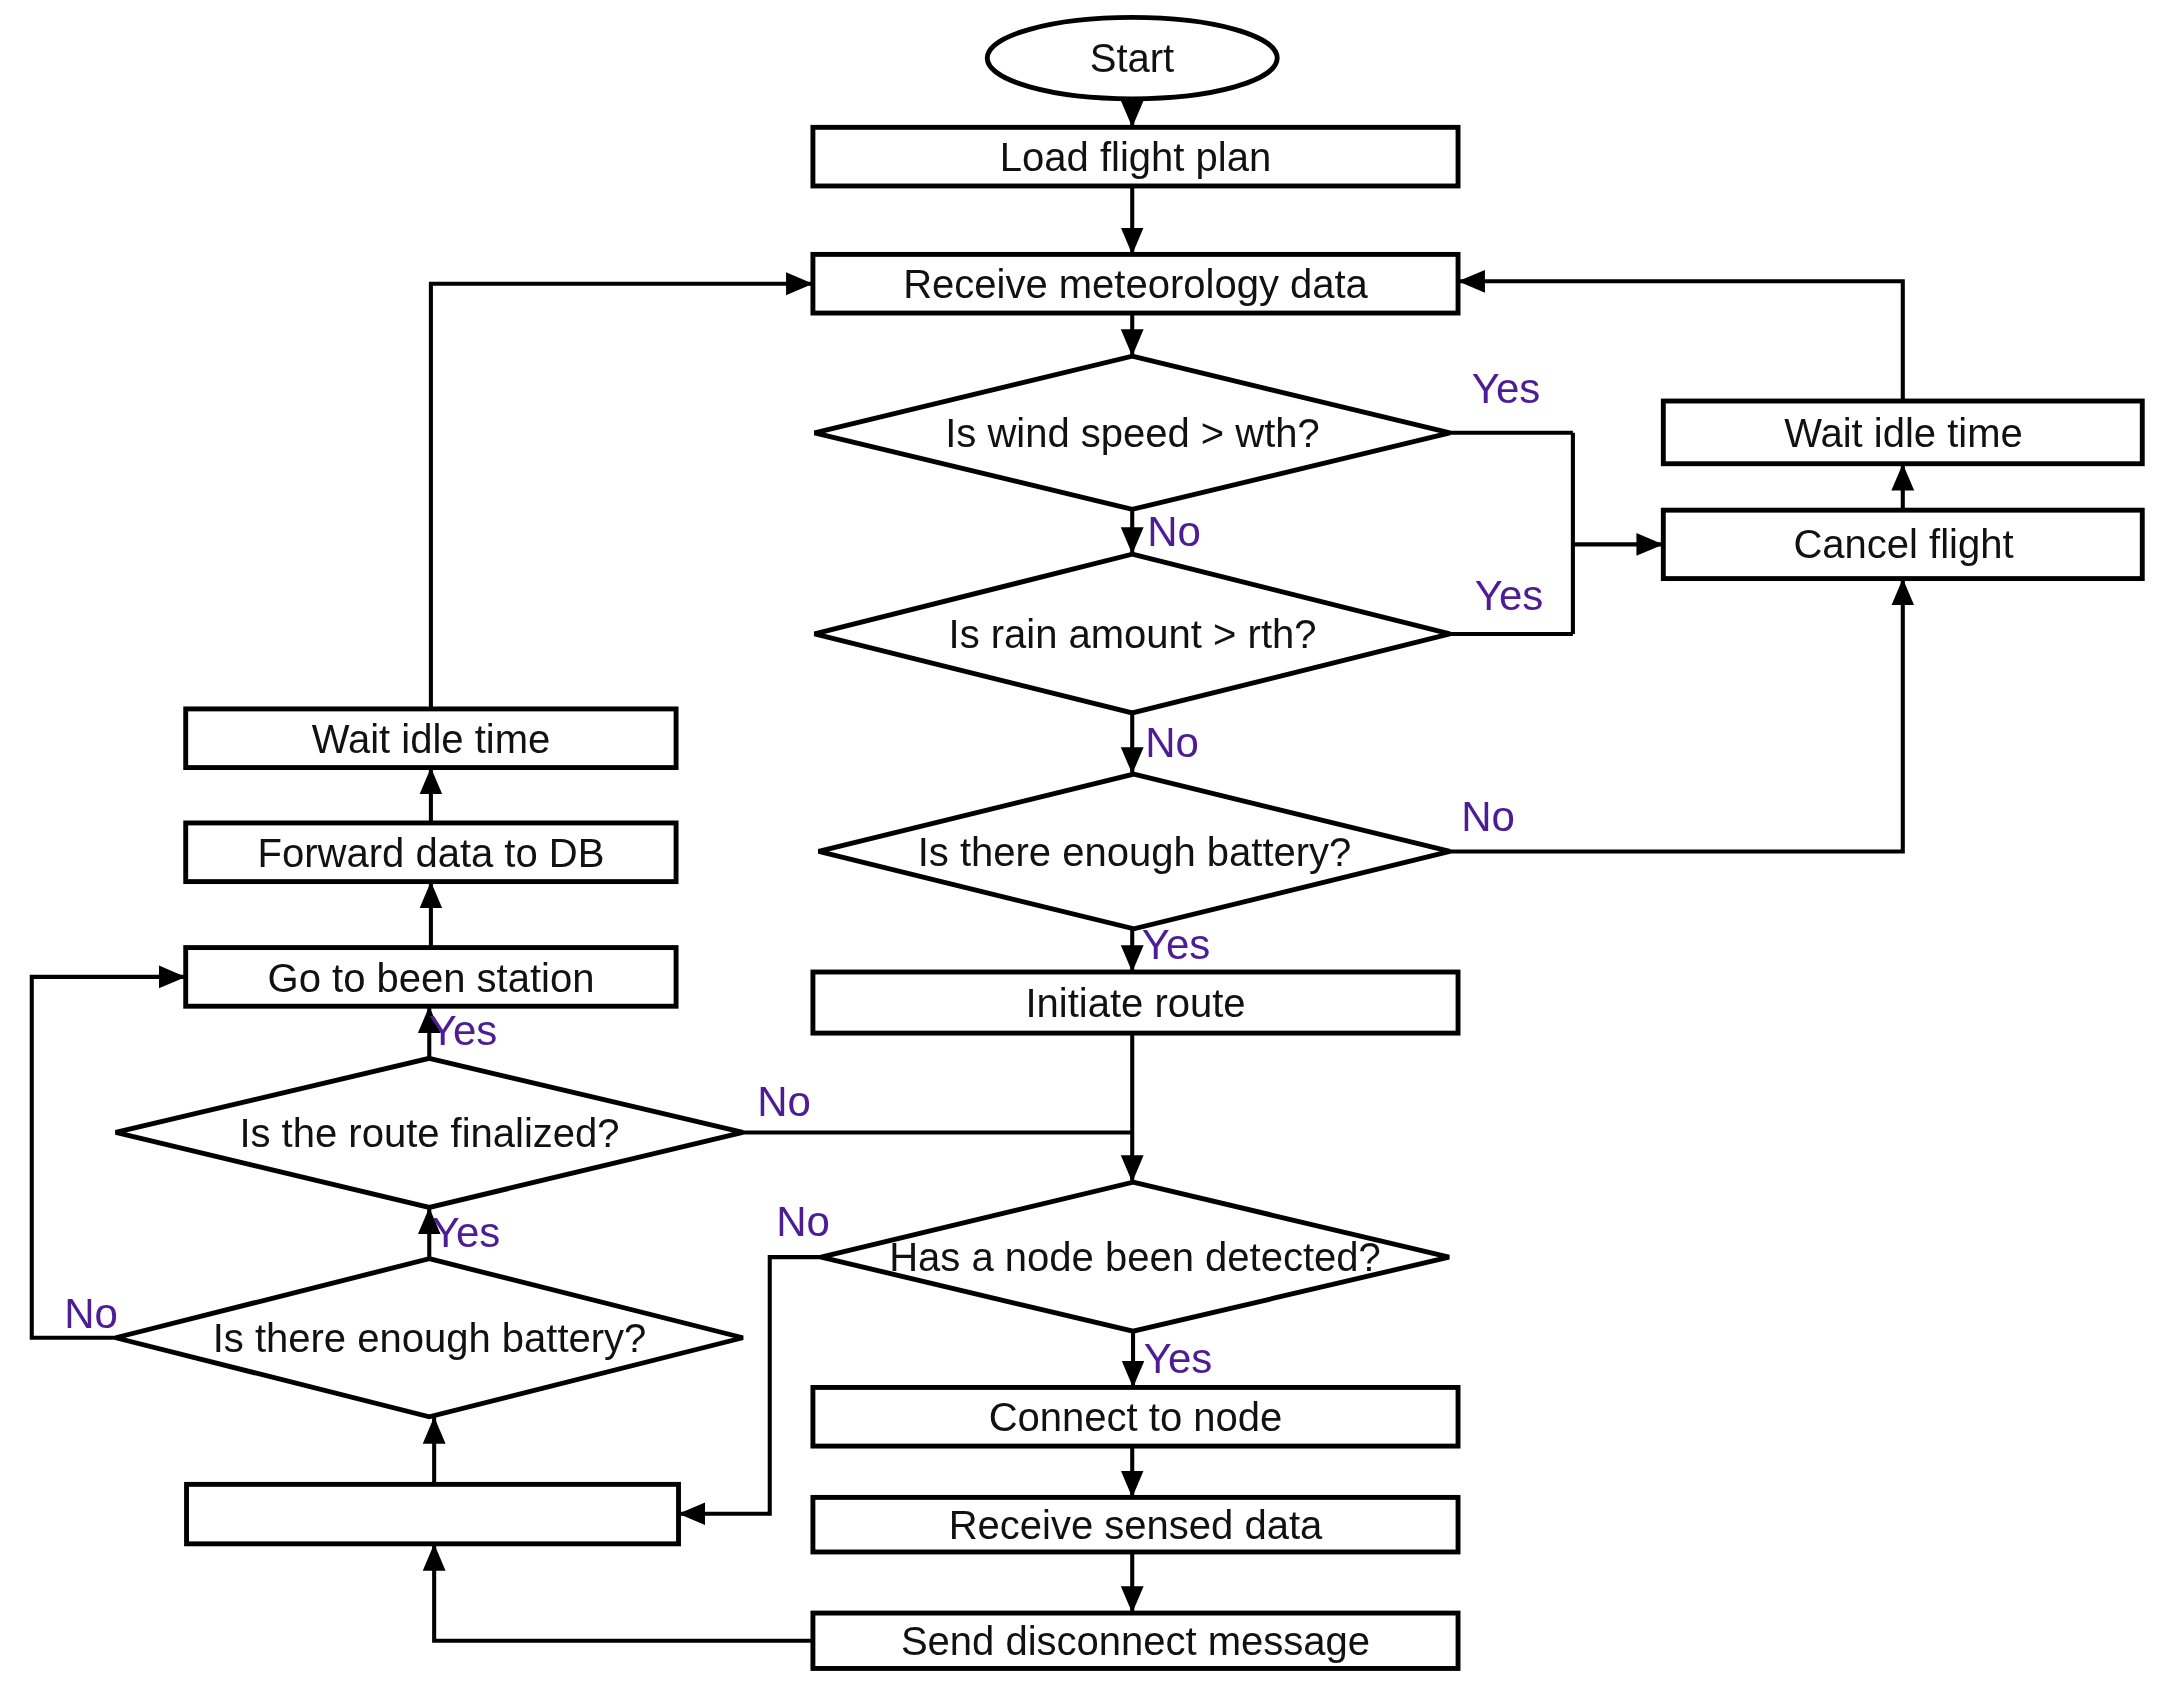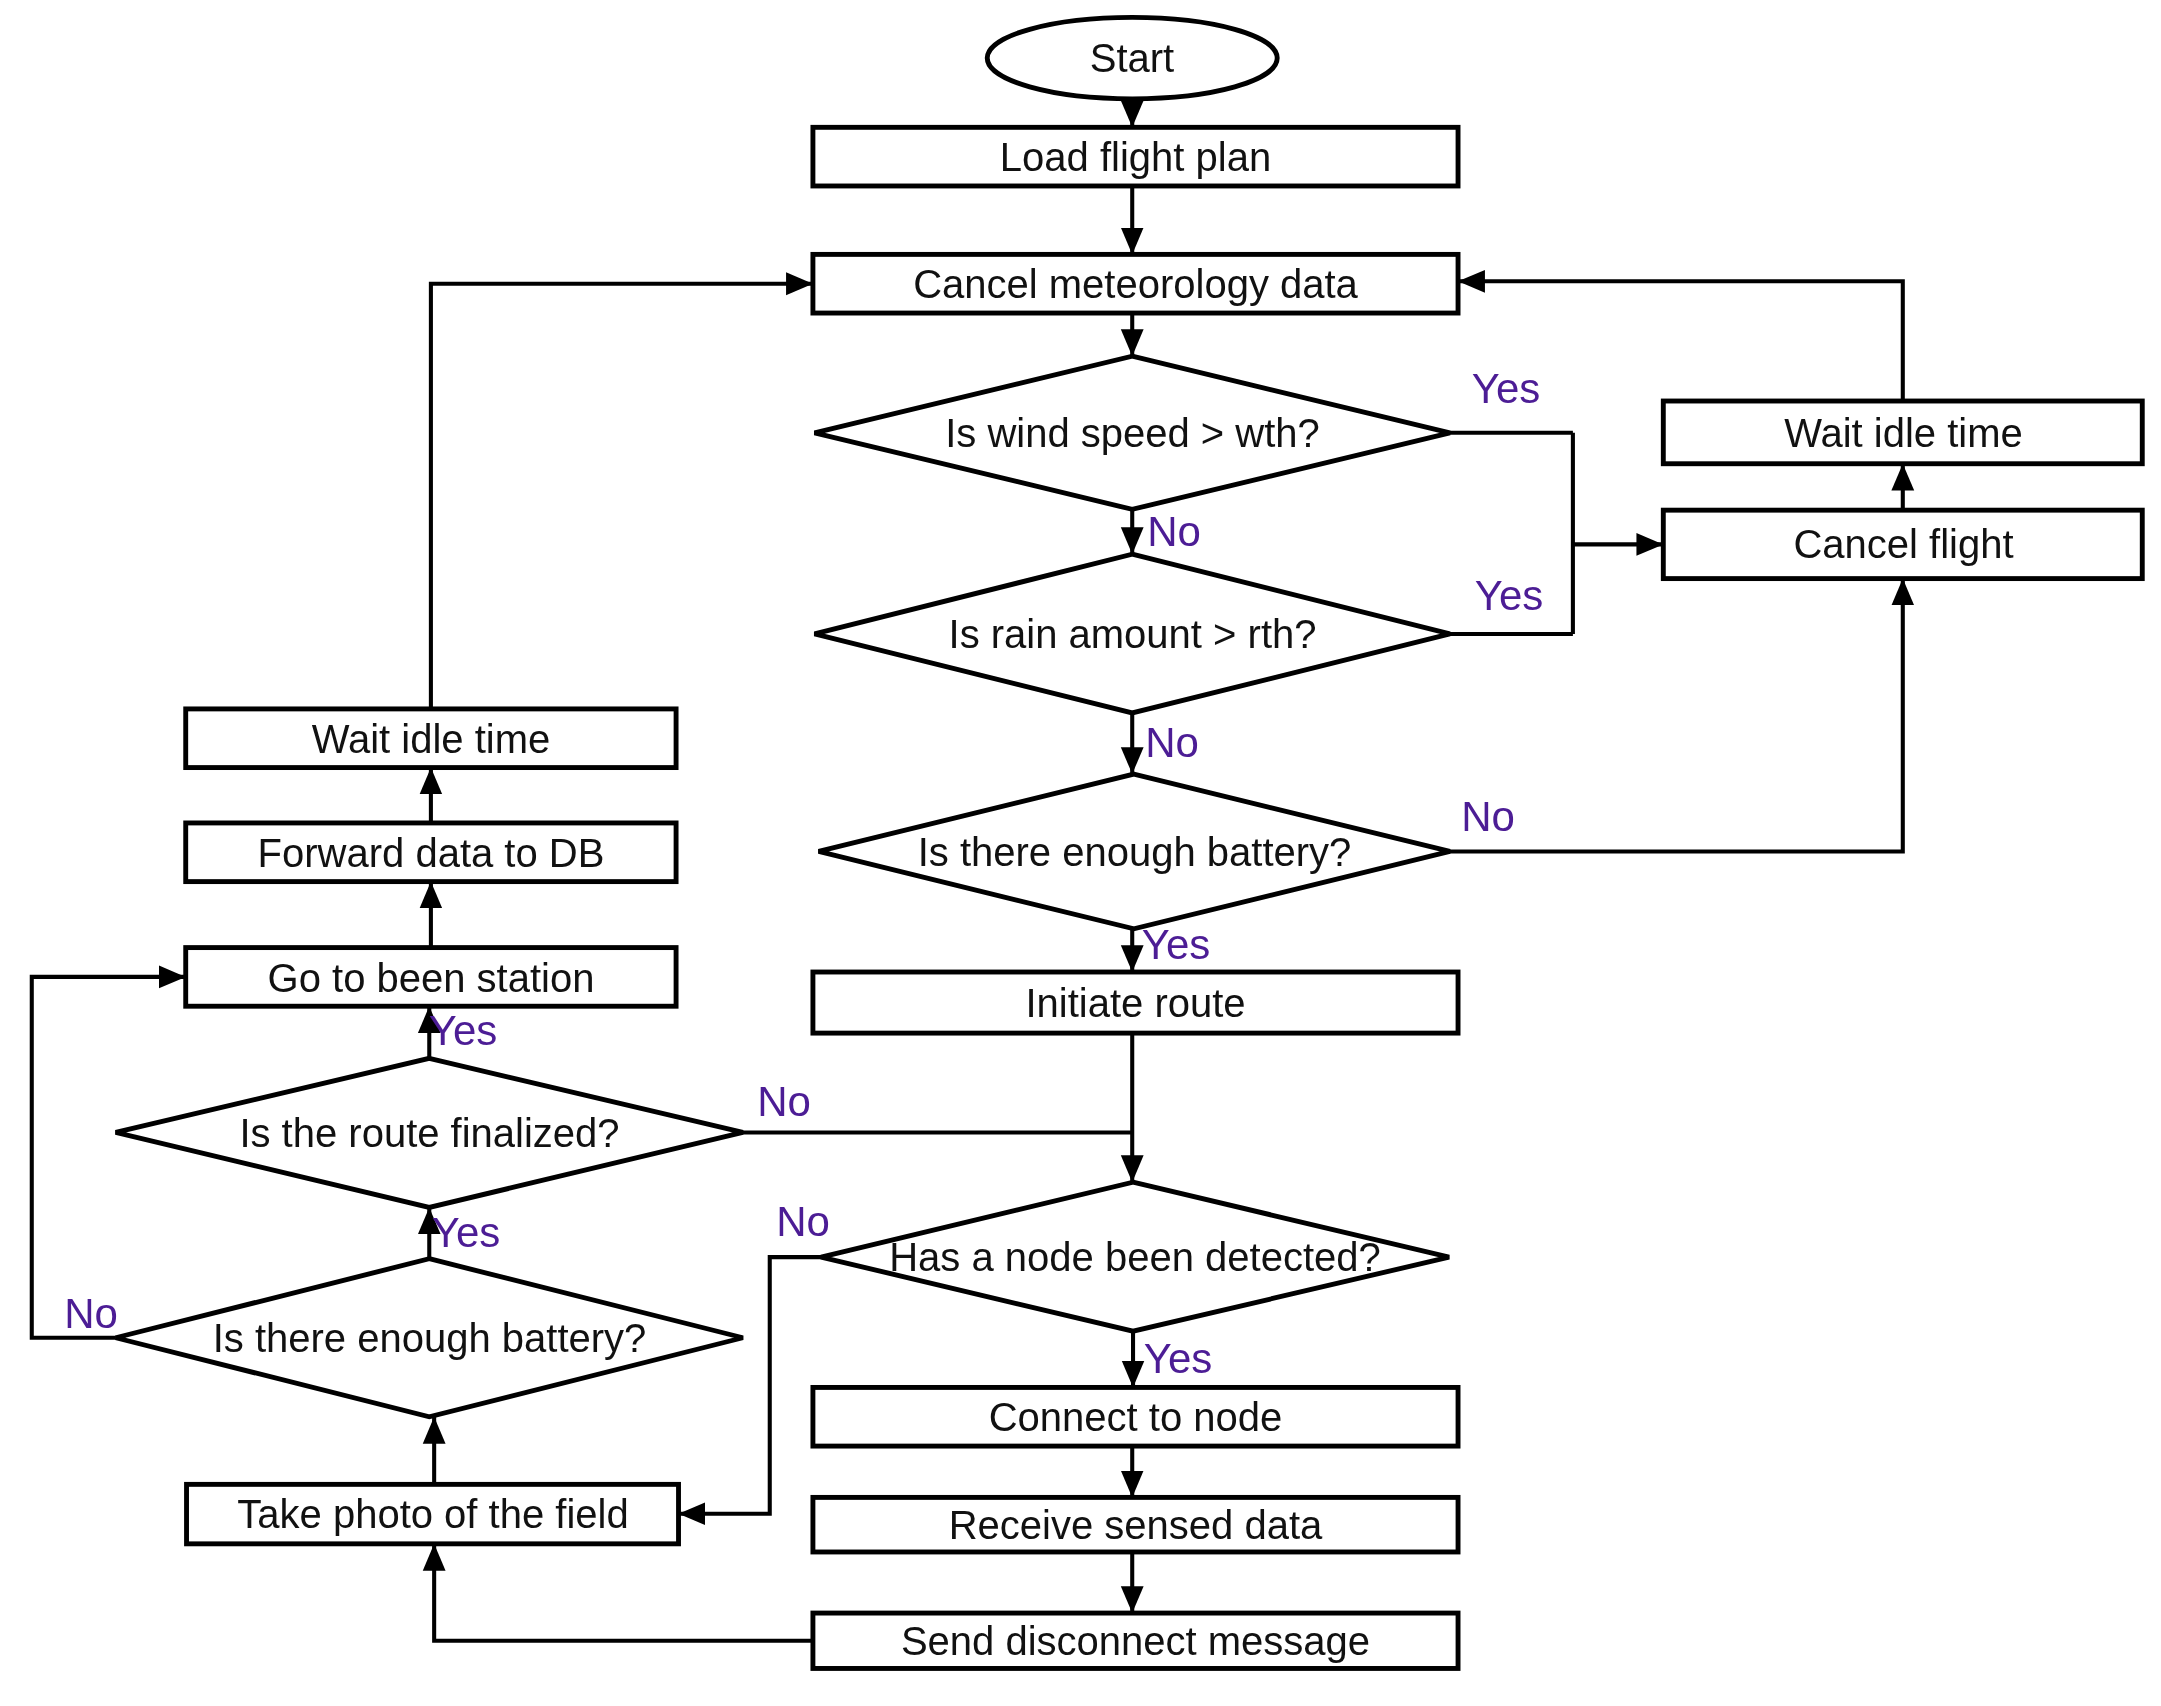--- a/index.html
+++ b/index.html
@@ -127,37 +127,36 @@
 
       <polygon class="shape" points="527,1299 912,1390 527,1482 142,1390"></polygon>
       <polygon class="shape" points="527,1545 912,1642 527,1739 142,1642"></polygon>
 
       <rect class="shape" x="229" y="1822" width="604" height="73"></rect>
     </g>
   </svg>
 
   <div class="nlabel" style="left:987px;top:17px;width:290px;height:81px;">Start</div>
   <div class="nlabel" style="left:813px;top:127px;width:645px;height:59px;">Load flight plan</div>
-  <div class="nlabel" style="left:813px;top:254px;width:645px;height:59px;">Cancel meteorology data</div>
+  <div class="nlabel" style="left:813px;top:254px;width:645px;height:59px;">Receive meteorology data</div>
   <div class="nlabel" style="left:815px;top:356px;width:635px;height:153px;">Is wind speed &gt; wth?</div>
   <div class="nlabel" style="left:815px;top:554px;width:635px;height:159px;text-align:right;">Is rain amount &gt; rth?</div>
   <div class="nlabel" style="left:819px;top:774px;width:631px;height:155px;">Is there enough battery?</div>
   <div class="nlabel" style="left:813px;top:972px;width:645px;height:61px;">Initiate route</div>
   <div class="nlabel" style="left:821px;top:1182px;width:628px;height:149px;">Has a node been detected?</div>
   <div class="nlabel" style="left:813px;top:1387px;width:645px;height:59px;">Connect to node</div>
   <div class="nlabel" style="left:813px;top:1497px;width:645px;height:55px;">Receive sensed data</div>
   <div class="nlabel" style="left:813px;top:1613px;width:645px;height:55px;">Send disconnect message</div>
   <div class="nlabel" style="left:1664px;top:401px;width:479px;height:63px;">Wait idle time</div>
   <div class="nlabel" style="left:1664px;top:510px;width:479px;height:68px;">Cancel flight</div>
   <div class="nlabel" style="left:186px;top:709px;width:490px;height:59px;">Wait idle time</div>
   <div class="nlabel" style="left:186px;top:823px;width:490px;height:59px;">Forward data to DB</div>
   <div class="nlabel" style="left:186px;top:948px;width:490px;height:59px;">Go to been station</div>
   <div class="nlabel" style="left:116px;top:1058px;width:627px;height:149px;">Is the route finalized?</div>
   <div class="nlabel" style="left:116px;top:1259px;width:627px;height:158px;">Is there enough battery?</div>
-  <div class="nlabel" style="left:187px;top:1484px;width:492px;height:59px;">Take photo of the field</div>
 
   <div class="elabel" style="left:1506px;top:389px;">Yes</div>
   <div class="elabel" style="left:1174px;top:532px;">No</div>
   <div class="elabel" style="left:1509px;top:596px;">Yes</div>
   <div class="elabel" style="left:1172px;top:743px;">No</div>
   <div class="elabel" style="left:1176px;top:945px;">Yes</div>
   <div class="elabel" style="left:1488px;top:817px;">No</div>
   <div class="elabel" style="left:1178px;top:1359px;">Yes</div>
   <div class="elabel" style="left:803px;top:1222px;">No</div>
   <div class="elabel" style="left:463px;top:1031px;">Yes</div>

